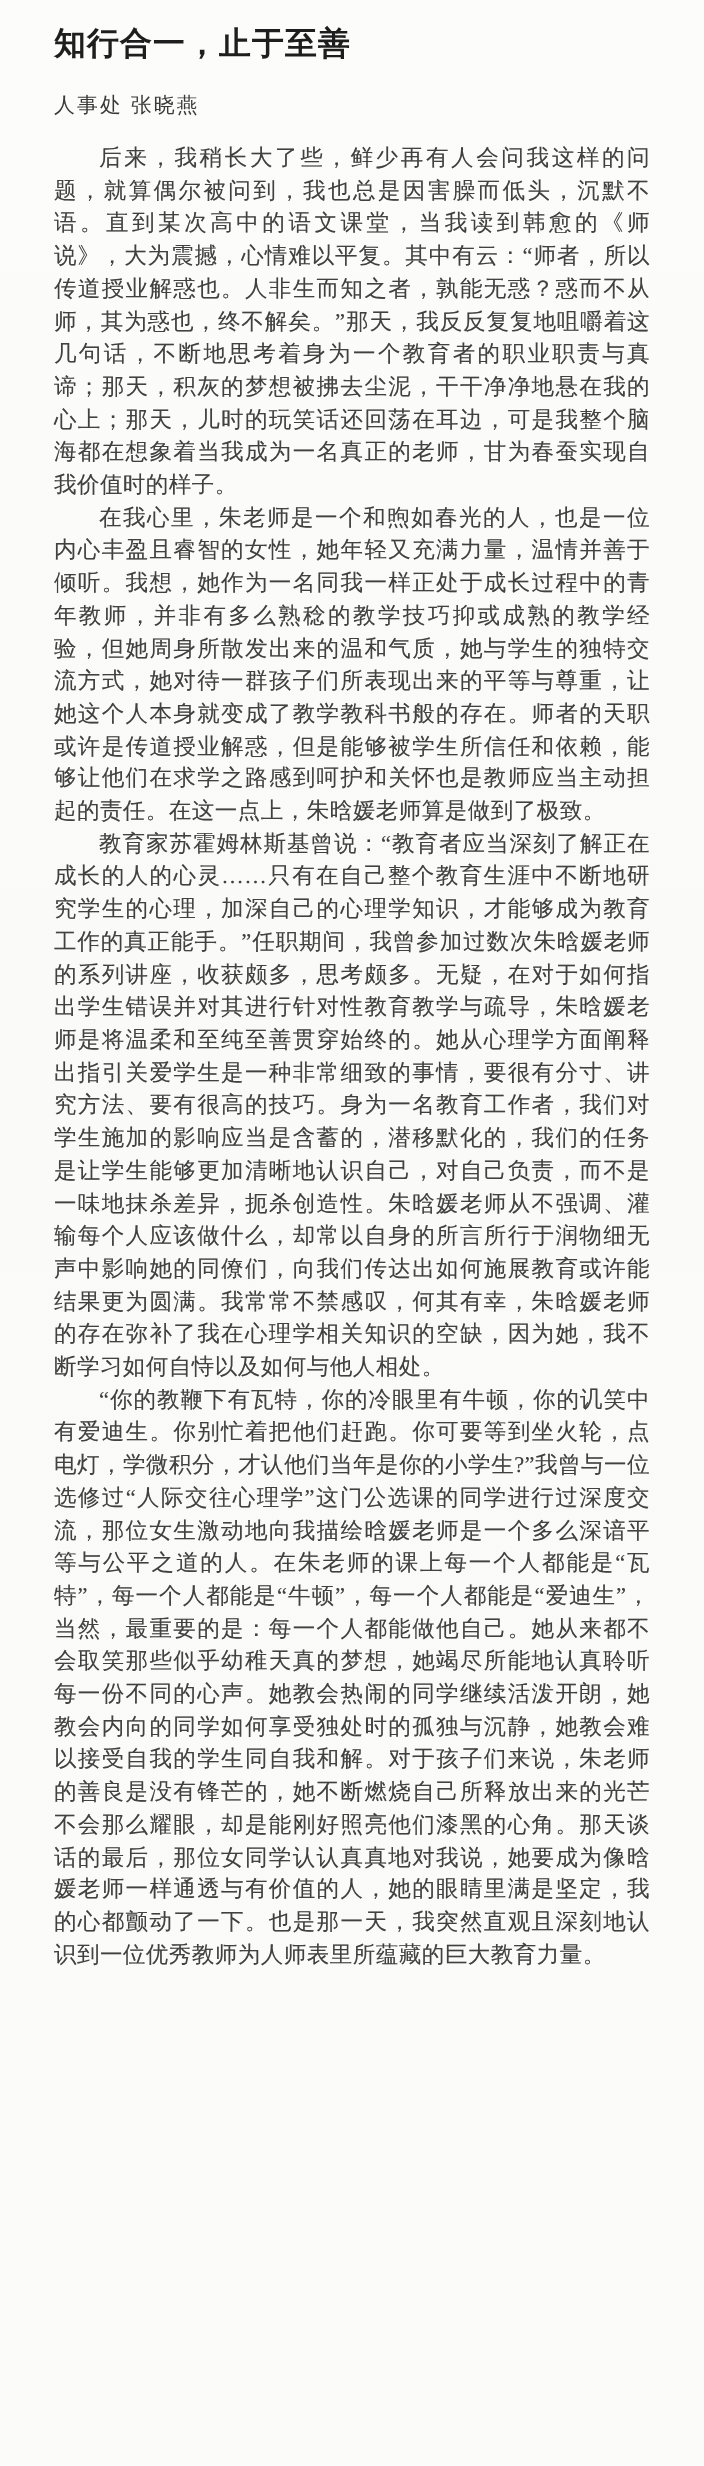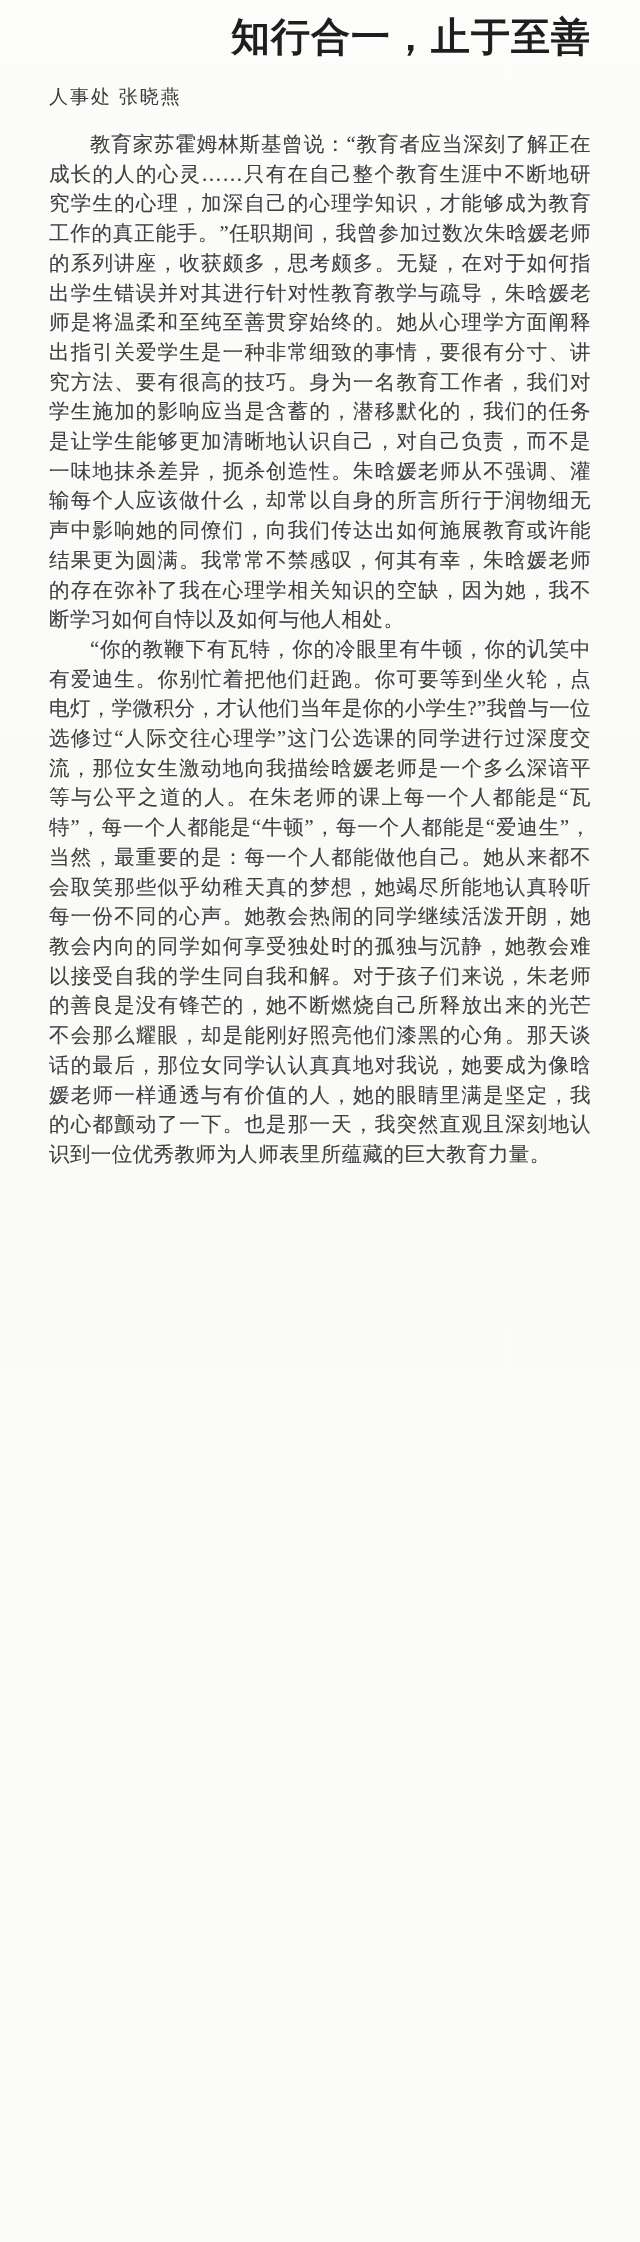--- a/index.html
+++ b/index.html
@@ -17,27 +17,26 @@
     width: 640px;
     height: 2242px;
     padding: 20px 49px 0 49px;
     background:
       linear-gradient(180deg, #fcfcfb 0%, #fafaf8 40%, #fbfbf9 100%);
     font-family: "Liberation Serif", "DejaVu Serif", serif;
     color: #3e3e3e;
   }
   .doc-title {
     margin: 0 0 24px 0;
-    text-align: right;
-    font-size: 39px;
+    text-align: left;
+    font-size: 29px;
     font-weight: bold;
     color: #1e1e1e;
     letter-spacing: 1px;
     line-height: 40px;
-    font-family: Liberation Mono, monospace;
   }
   .doc-byline {
     margin: 0 0 20px 0;
     font-size: 19px;
     color: #3a3a3a;
     letter-spacing: 2px;
     line-height: 26px;
   }
   .doc-body p.para {
     margin: 0;
@@ -53,16 +52,18 @@
     text-shadow: 0 0 0.4px rgba(80,80,80,0.35);
   }
 </style>
 </head>
 <body>
 
 <div class="page">
   <h1 class="doc-title">知行合一，止于至善</h1>
   <div class="doc-byline">人事处 张晓燕</div>
   <div class="doc-body">
+      <p class="para">后来，我稍长大了些，鲜少再有人会问我这样的问题，就算偶尔被问到，我也总是因害臊而低头，沉默不语。直到某次高中的语文课堂，当我读到韩愈的《师说》，大为震撼，心情难以平复。其中有云：“师者，所以传道授业解惑也。人非生而知之者，孰能无惑？惑而不从师，其为惑也，终不解矣。”那天，我反反复复地咀嚼着这几句话，不断地思考着身为一个教育者的职业职责与真谛；那天，积灰的梦想被拂去尘泥，干干净净地悬在我的心上；那天，儿时的玩笑话还回荡在耳边，可是我整个脑海都在想象着当我成为一名真正的老师，甘为春蚕实现自我价值时的样子。</p>
+      <p class="para">在我心里，朱老师是一个和煦如春光的人，也是一位内心丰盈且睿智的女性，她年轻又充满力量，温情并善于倾听。我想，她作为一名同我一样正处于成长过程中的青年教师，并非有多么熟稔的教学技巧抑或成熟的教学经验，但她周身所散发出来的温和气质，她与学生的独特交流方式，她对待一群孩子们所表现出来的平等与尊重，让她这个人本身就变成了教学教科书般的存在。师者的天职或许是传道授业解惑，但是能够被学生所信任和依赖，能够让他们在求学之路感到呵护和关怀也是教师应当主动担起的责任。在这一点上，朱晗媛老师算是做到了极致。</p>
       <p class="para">教育家苏霍姆林斯基曾说：“教育者应当深刻了解正在成长的人的心灵……只有在自己整个教育生涯中不断地研究学生的心理，加深自己的心理学知识，才能够成为教育工作的真正能手。”任职期间，我曾参加过数次朱晗媛老师的系列讲座，收获颇多，思考颇多。无疑，在对于如何指出学生错误并对其进行针对性教育教学与疏导，朱晗媛老师是将温柔和至纯至善贯穿始终的。她从心理学方面阐释出指引关爱学生是一种非常细致的事情，要很有分寸、讲究方法、要有很高的技巧。身为一名教育工作者，我们对学生施加的影响应当是含蓄的，潜移默化的，我们的任务是让学生能够更加清晰地认识自己，对自己负责，而不是一味地抹杀差异，扼杀创造性。朱晗媛老师从不强调、灌输每个人应该做什么，却常以自身的所言所行于润物细无声中影响她的同僚们，向我们传达出如何施展教育或许能结果更为圆满。我常常不禁感叹，何其有幸，朱晗媛老师的存在弥补了我在心理学相关知识的空缺，因为她，我不断学习如何自恃以及如何与他人相处。</p>
       <p class="para">“你的教鞭下有瓦特，你的冷眼里有牛顿，你的讥笑中有爱迪生。你别忙着把他们赶跑。你可要等到坐火轮，点电灯，学微积分，才认他们当年是你的小学生?”我曾与一位选修过“人际交往心理学”这门公选课的同学进行过深度交流，那位女生激动地向我描绘晗媛老师是一个多么深谙平等与公平之道的人。在朱老师的课上每一个人都能是“瓦特”，每一个人都能是“牛顿”，每一个人都能是“爱迪生”，当然，最重要的是：每一个人都能做他自己。她从来都不会取笑那些似乎幼稚天真的梦想，她竭尽所能地认真聆听每一份不同的心声。她教会热闹的同学继续活泼开朗，她教会内向的同学如何享受独处时的孤独与沉静，她教会难以接受自我的学生同自我和解。对于孩子们来说，朱老师的善良是没有锋芒的，她不断燃烧自己所释放出来的光芒不会那么耀眼，却是能刚好照亮他们漆黑的心角。那天谈话的最后，那位女同学认认真真地对我说，她要成为像晗媛老师一样通透与有价值的人，她的眼睛里满是坚定，我的心都颤动了一下。也是那一天，我突然直观且深刻地认识到一位优秀教师为人师表里所蕴藏的巨大教育力量。</p>
     </div>
 </div>
 
 </body></html>

